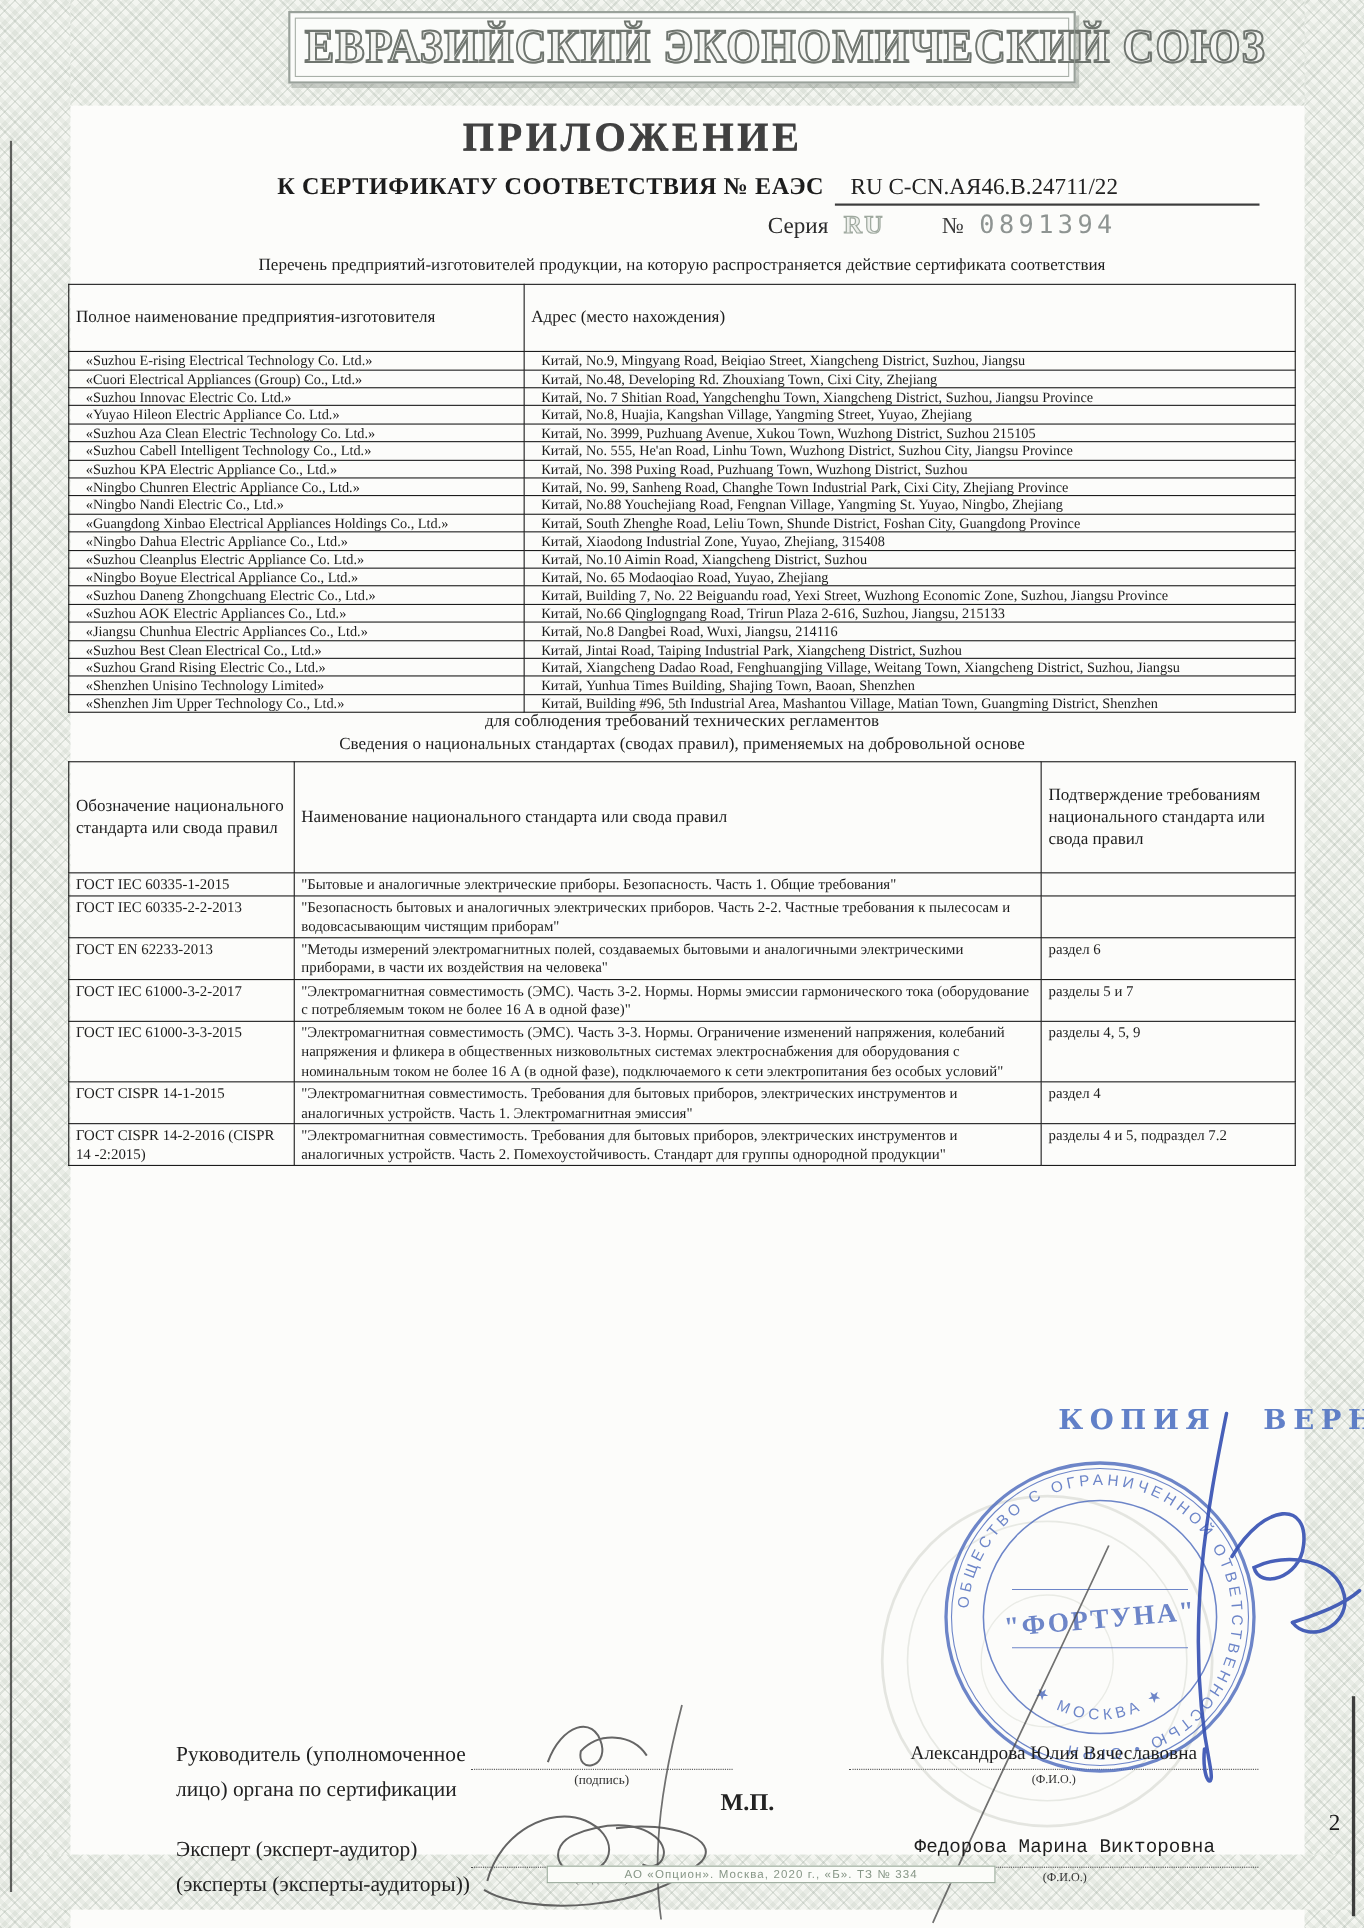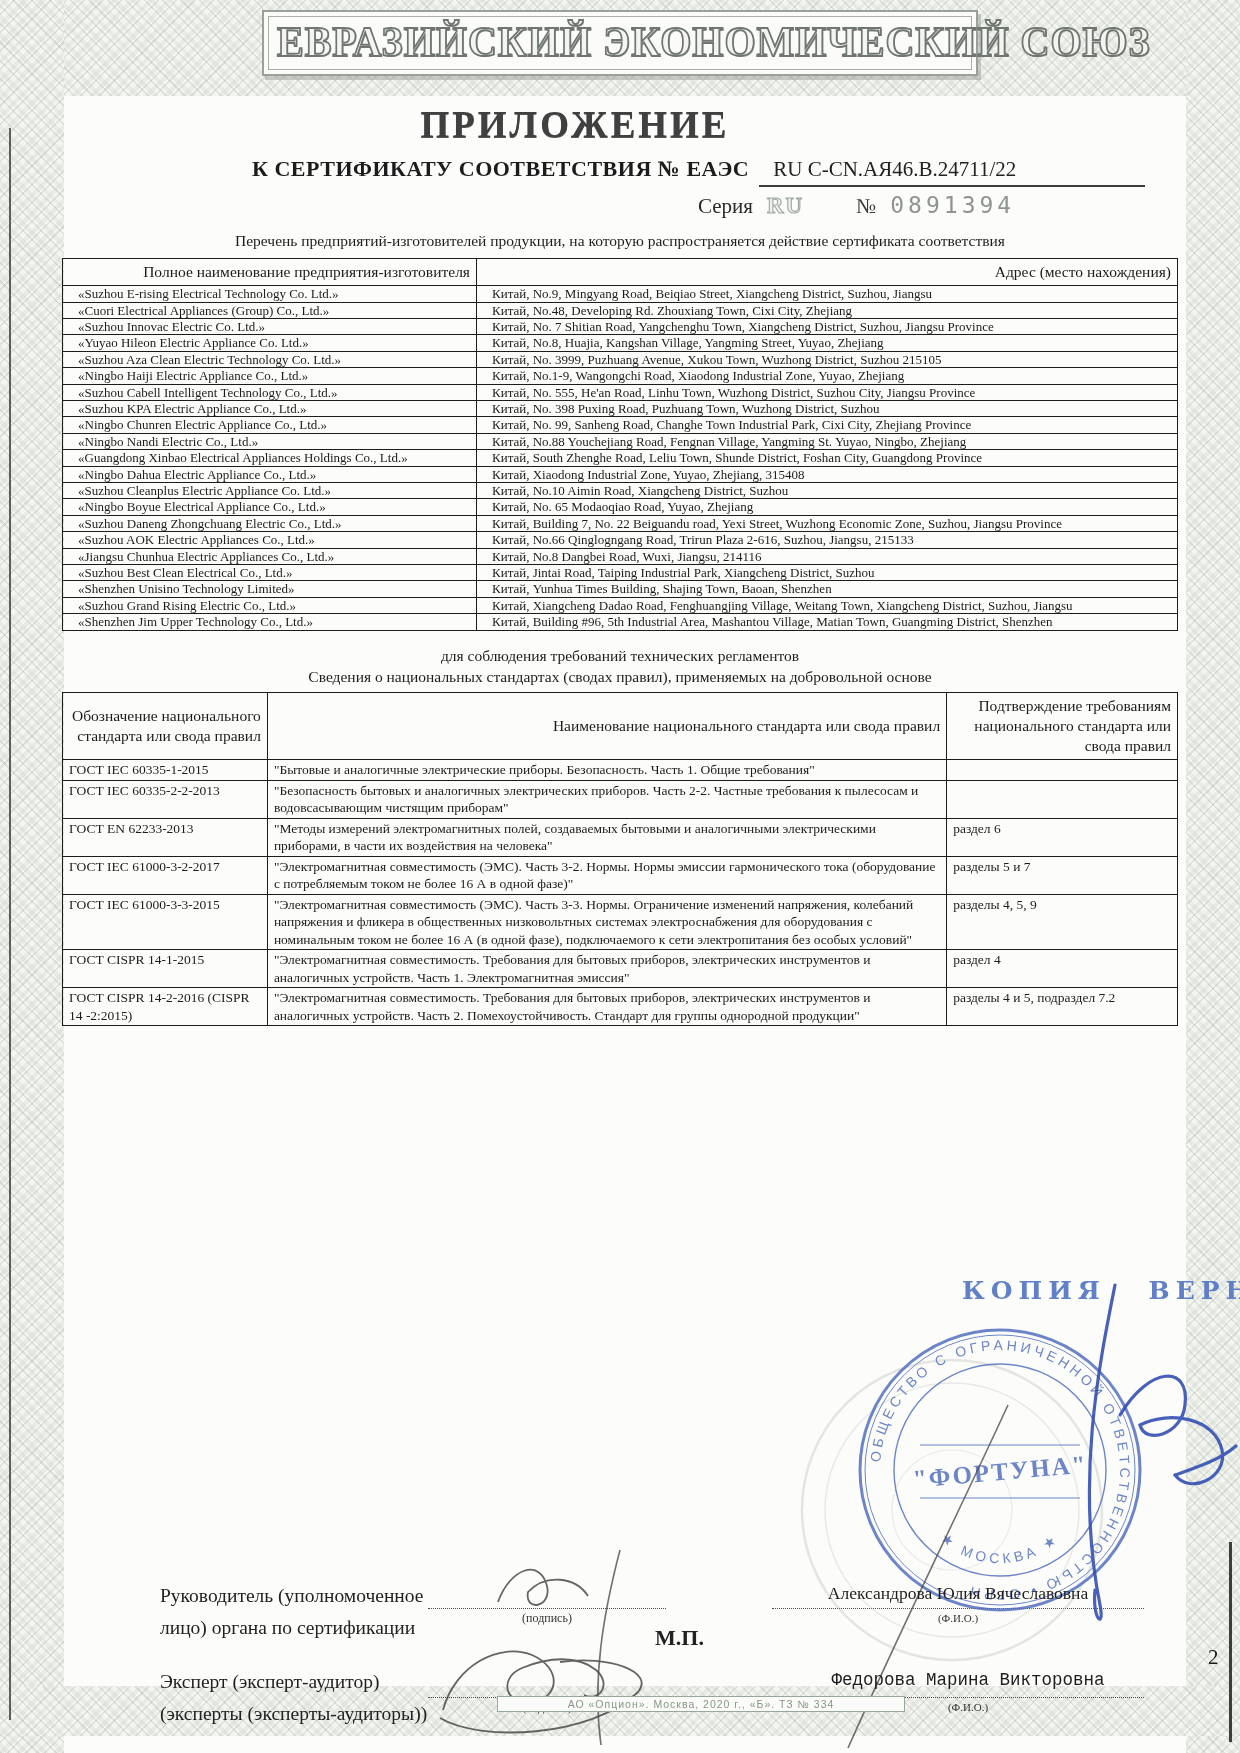--- a/index.html
+++ b/index.html
@@ -80,21 +80,21 @@
   }
 
   .caption1 {
     position:absolute; z-index:2; left:70px; top:232px; width:1100px;
     text-align:center; font-size:15.5px; color:#1d1d1d;
   }
 
   table { border-collapse:collapse; background:transparent; }
   .tbl { position:absolute; z-index:2; left:62px; width:1116px; }
   .tbl, .tbl th, .tbl td { border:1.4px solid #1c1c1c; }
-  .tbl th { font-weight:normal; font-size:15.5px; text-align:right; padding:3px 6px; line-height:1.3;margin-top:28px; }
+  .tbl th { font-weight:normal; font-size:15.5px; text-align:left; padding:20px 6px; line-height:1.3;margin-top:28px; }
   .tbl1 { top:258px; }
   .tbl1 td { font-size:13px; line-height:15.4px; padding:0 15px; white-space:nowrap; overflow:hidden; }
   .tbl1 .c-name { width:414px; }
 
   .caption2 {
     position:absolute; z-index:2; left:70px; top:645px; width:1100px;
     text-align:center; font-size:15.5px; line-height:21px; color:#1d1d1d;
   }
 
   .tbl2 { top:692px; }
@@ -196,24 +196,20 @@
         </tr>
       <tr>
           <td>«Yuyao Hileon Electric Appliance Co. Ltd.»</td>
           <td>Китай, No.8, Huajia, Kangshan Village, Yangming Street, Yuyao, Zhejiang</td>
         </tr>
       <tr>
           <td>«Suzhou Aza Clean Electric Technology Co. Ltd.»</td>
           <td>Китай, No. 3999, Puzhuang Avenue, Xukou Town, Wuzhong District, Suzhou 215105</td>
         </tr>
       <tr>
-          <td>«Ningbo Haiji Electric Appliance Co., Ltd.»</td>
-          <td>Китай, No.1-9, Wangongchi Road, Xiaodong Industrial Zone, Yuyao, Zhejiang</td>
-        </tr>
-      <tr>
           <td>«Suzhou Cabell Intelligent Technology Co., Ltd.»</td>
           <td>Китай, No. 555, He'an Road, Linhu Town, Wuzhong District, Suzhou City, Jiangsu Province</td>
         </tr>
       <tr>
           <td>«Suzhou KPA Electric Appliance Co., Ltd.»</td>
           <td>Китай, No. 398 Puxing Road, Puzhuang Town, Wuzhong District, Suzhou</td>
         </tr>
       <tr>
           <td>«Ningbo Chunren Electric Appliance Co., Ltd.»</td>
           <td>Китай, No. 99, Sanheng Road, Changhe Town Industrial Park, Cixi City, Zhejiang Province</td>
@@ -248,26 +244,26 @@
         </tr>
       <tr>
           <td>«Jiangsu Chunhua Electric Appliances Co., Ltd.»</td>
           <td>Китай, No.8 Dangbei Road, Wuxi, Jiangsu, 214116</td>
         </tr>
       <tr>
           <td>«Suzhou Best Clean Electrical Co., Ltd.»</td>
           <td>Китай, Jintai Road, Taiping Industrial Park, Xiangcheng District, Suzhou</td>
         </tr>
       <tr>
+          <td>«Suzhou Grand Rising Electric Co., Ltd.»</td>
+          <td>Китай, Xiangcheng Dadao Road, Fenghuangjing Village, Weitang Town, Xiangcheng District, Suzhou, Jiangsu</td>
+        </tr>
+      <tr>
           <td>«Shenzhen Unisino Technology Limited»</td>
           <td>Китай, Yunhua Times Building, Shajing Town, Baoan, Shenzhen</td>
-        </tr>
-      <tr>
-          <td>«Suzhou Grand Rising Electric Co., Ltd.»</td>
-          <td>Китай, Xiangcheng Dadao Road, Fenghuangjing Village, Weitang Town, Xiangcheng District, Suzhou, Jiangsu</td>
         </tr>
       <tr>
           <td>«Shenzhen Jim Upper Technology Co., Ltd.»</td>
           <td>Китай, Building #96, 5th Industrial Area, Mashantou Village, Matian Town, Guangming District, Shenzhen</td>
         </tr>
     </tbody>
   </table>
 
   <div class="caption2">
     <div>для соблюдения требований технических регламентов</div>

